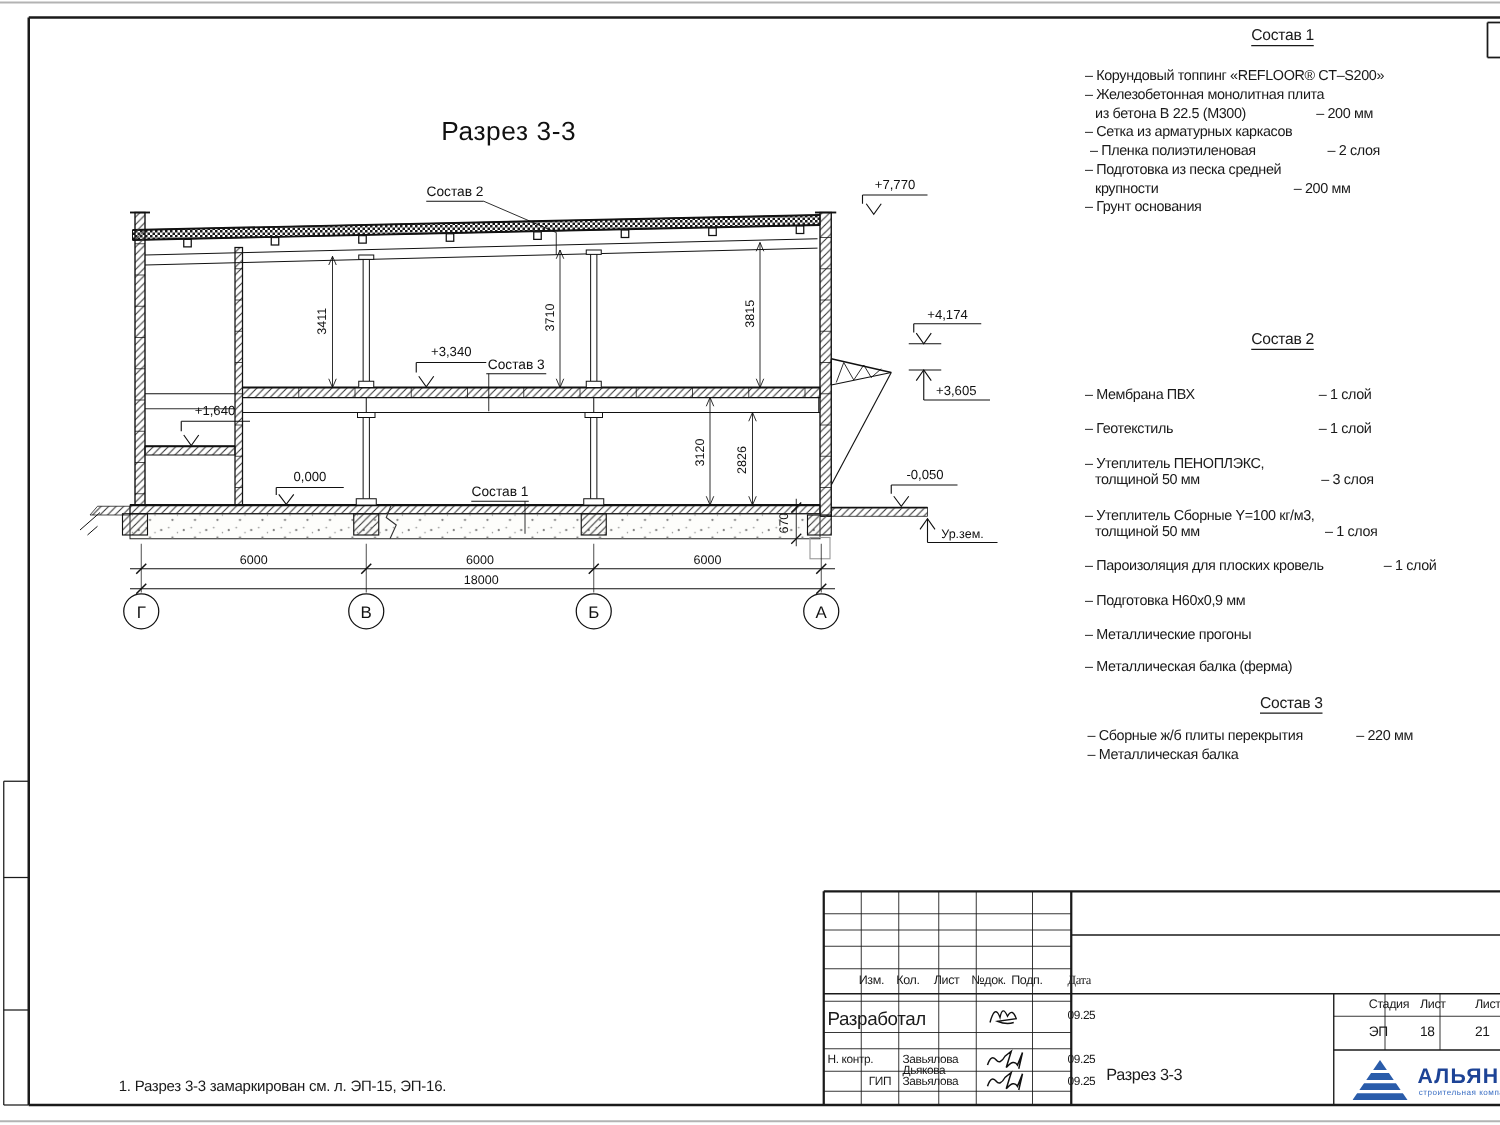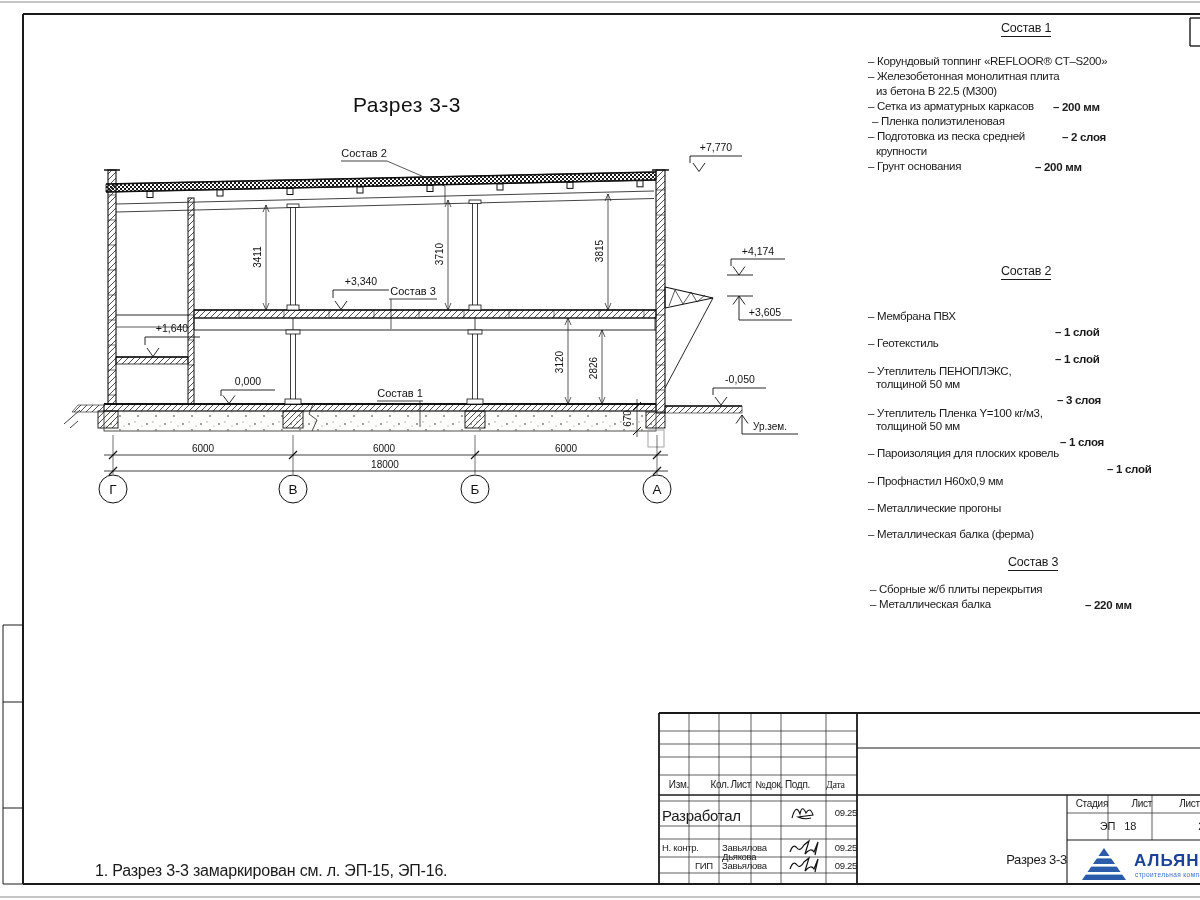--- a/index.html
+++ b/index.html
@@ -2,24 +2,24 @@
 <html><head>
 <meta charset="utf-8">
 <style>
   html,body{margin:0;padding:0;background:#fff;width:1200px;height:900px;overflow:hidden;
     font-family:"Liberation Sans",sans-serif;color:#1a1a1a;}
   .abs{position:absolute;}
   .t{position:absolute;white-space:nowrap;letter-spacing:-0.2px;}
   .list{position:absolute;width:332px;font-size:11.5px;letter-spacing:-0.3px;}
   .ltitle{position:absolute;font-size:12.5px;border-bottom:1px solid #1a1a1a;padding-bottom:1px;letter-spacing:-0.2px;}
   .mrow{position:absolute;left:0;white-space:nowrap;}
-  .mrow .q{position:absolute;top:16px;white-space:nowrap;font-weight:bold;}
+  .mrow .q{position:absolute;top:0;white-space:nowrap;}
   .ind{padding-left:8px;}
   .stx{position:absolute;font-size:10px;white-space:nowrap;letter-spacing:-0.3px;}
-  .stc{text-align:right;}
+  .stc{text-align:left;margin-left:28px;}
   svg{display:block;}
 </style>
 </head>
 <body>
 
 <svg class="abs" style="left:0;top:0" width="1200" height="900" viewBox="0 0 1200 900">
   <defs>
     <pattern id="h45" width="6" height="6" patternUnits="userSpaceOnUse">
       <path d="M0,6 L6,0" stroke="#3a3a3a" stroke-width="0.9"></path>
       <path d="M-1.5,1.5 L1.5,-1.5" stroke="#3a3a3a" stroke-width="0.9"></path>
@@ -313,35 +313,35 @@
   <div class="mrow ind" style="top:97px"><span>крупности</span><span class="q" style="left:167px">– 200 мм</span></div>
   <div class="mrow" style="top:112px"><span>– Грунт основания</span></div>
 </div>
 
 <div class="ltitle" style="left:1001px;top:264px;">Состав 2</div>
 <div class="list" style="left:868px;top:303px;height:240px;">
   <div class="mrow" style="top:7px"><span>– Мембрана ПВХ</span><span class="q" style="left:187px">– 1 слой</span></div>
   <div class="mrow" style="top:34px"><span>– Геотекстиль</span><span class="q" style="left:187px">– 1 слой</span></div>
   <div class="mrow" style="top:62px"><span>– Утеплитель ПЕНОПЛЭКС,</span></div>
   <div class="mrow ind" style="top:75px"><span>толщиной 50 мм</span><span class="q" style="left:189px">– 3 слоя</span></div>
-  <div class="mrow" style="top:104px"><span>– Утеплитель Пленка Y=100 кг/м3,</span></div>
+  <div class="mrow" style="top:104px"><span>– Утеплитель Сборные Y=100 кг/м3,</span></div>
   <div class="mrow ind" style="top:117px"><span>толщиной 50 мм</span><span class="q" style="left:192px">– 1 слоя</span></div>
   <div class="mrow" style="top:144px"><span>– Пароизоляция для плоских кровель</span><span class="q" style="left:239px">– 1 слой</span></div>
-  <div class="mrow" style="top:172px"><span>– Профнастил Н60х0,9 мм</span></div>
+  <div class="mrow" style="top:172px"><span>– Подготовка Н60х0,9 мм</span></div>
   <div class="mrow" style="top:199px"><span>– Металлические прогоны</span></div>
   <div class="mrow" style="top:225px"><span>– Металлическая балка (ферма)</span></div>
 </div>
 
 <div class="ltitle" style="left:1008px;top:555px;">Состав 3</div>
 <div class="list" style="left:870px;top:578px;height:36px;">
   <div class="mrow" style="top:5px"><span>– Сборные ж/б плиты перекрытия</span><span class="q" style="left:215px">– 220 мм</span></div>
   <div class="mrow" style="top:20px"><span>– Металлическая балка</span></div>
 </div>
 
-<div class="t" style="left:95px;top:862px;font-size:16px;">1. Разрез 3-3 замаркирован см. л. ЭП-15, ЭП-16.</div>
+<div class="t" style="left:95px;top:862px;font-size:12px;">1. Разрез 3-3 замаркирован см. л. ЭП-15, ЭП-16.</div>
 
 <div class="stx stc" style="left:659px;top:779px;width:30px;">Изм.</div>
 <div class="stx stc" style="left:689px;top:779px;width:40px;">Кол.</div>
 <div class="stx stc" style="left:719px;top:779px;width:32px;">Лист</div>
 <div class="stx stc" style="left:749px;top:779px;width:34px;">№док.</div>
 <div class="stx stc" style="left:781px;top:779px;width:29px;">Подп.</div>
 <div class="stx stc" style="left:826px;top:779px;width:16px;font-family:Liberation Serif, serif;">Дата</div>
 
 <div class="stx" style="left:662px;top:807px;font-size:15px;">Разработал</div>
 <div class="stx" style="left:722px;top:807px;font-size:9.5px;margin-top:44px;">Дьякова</div>

